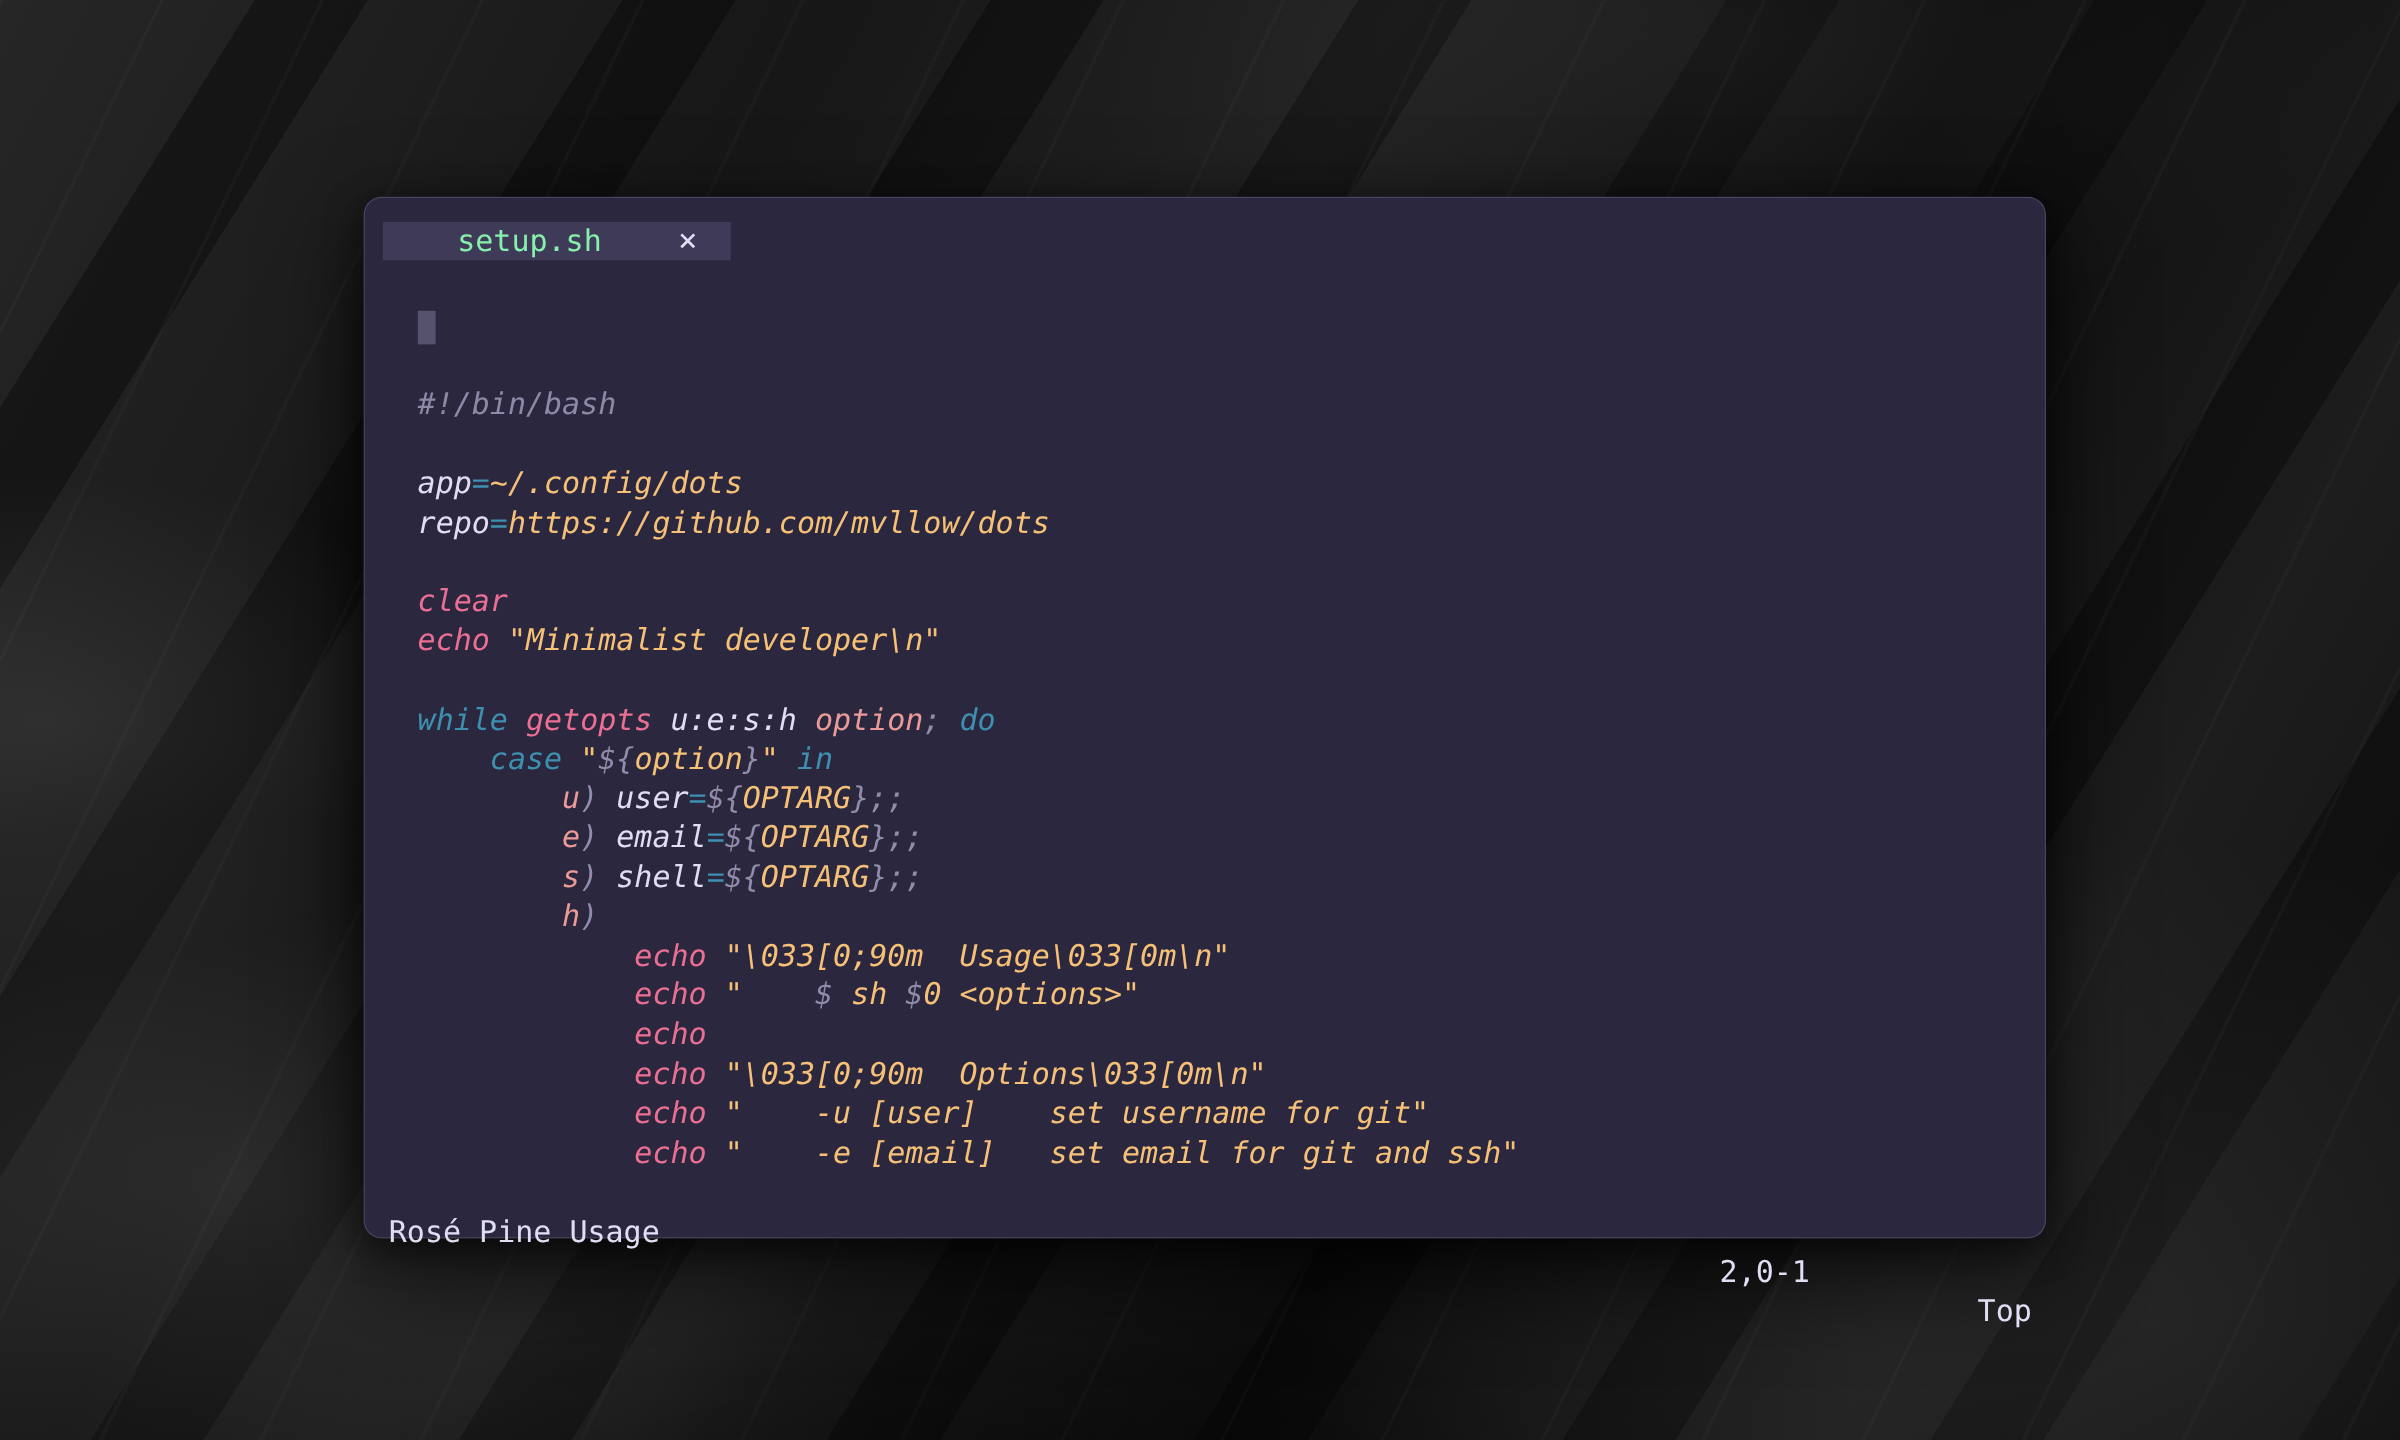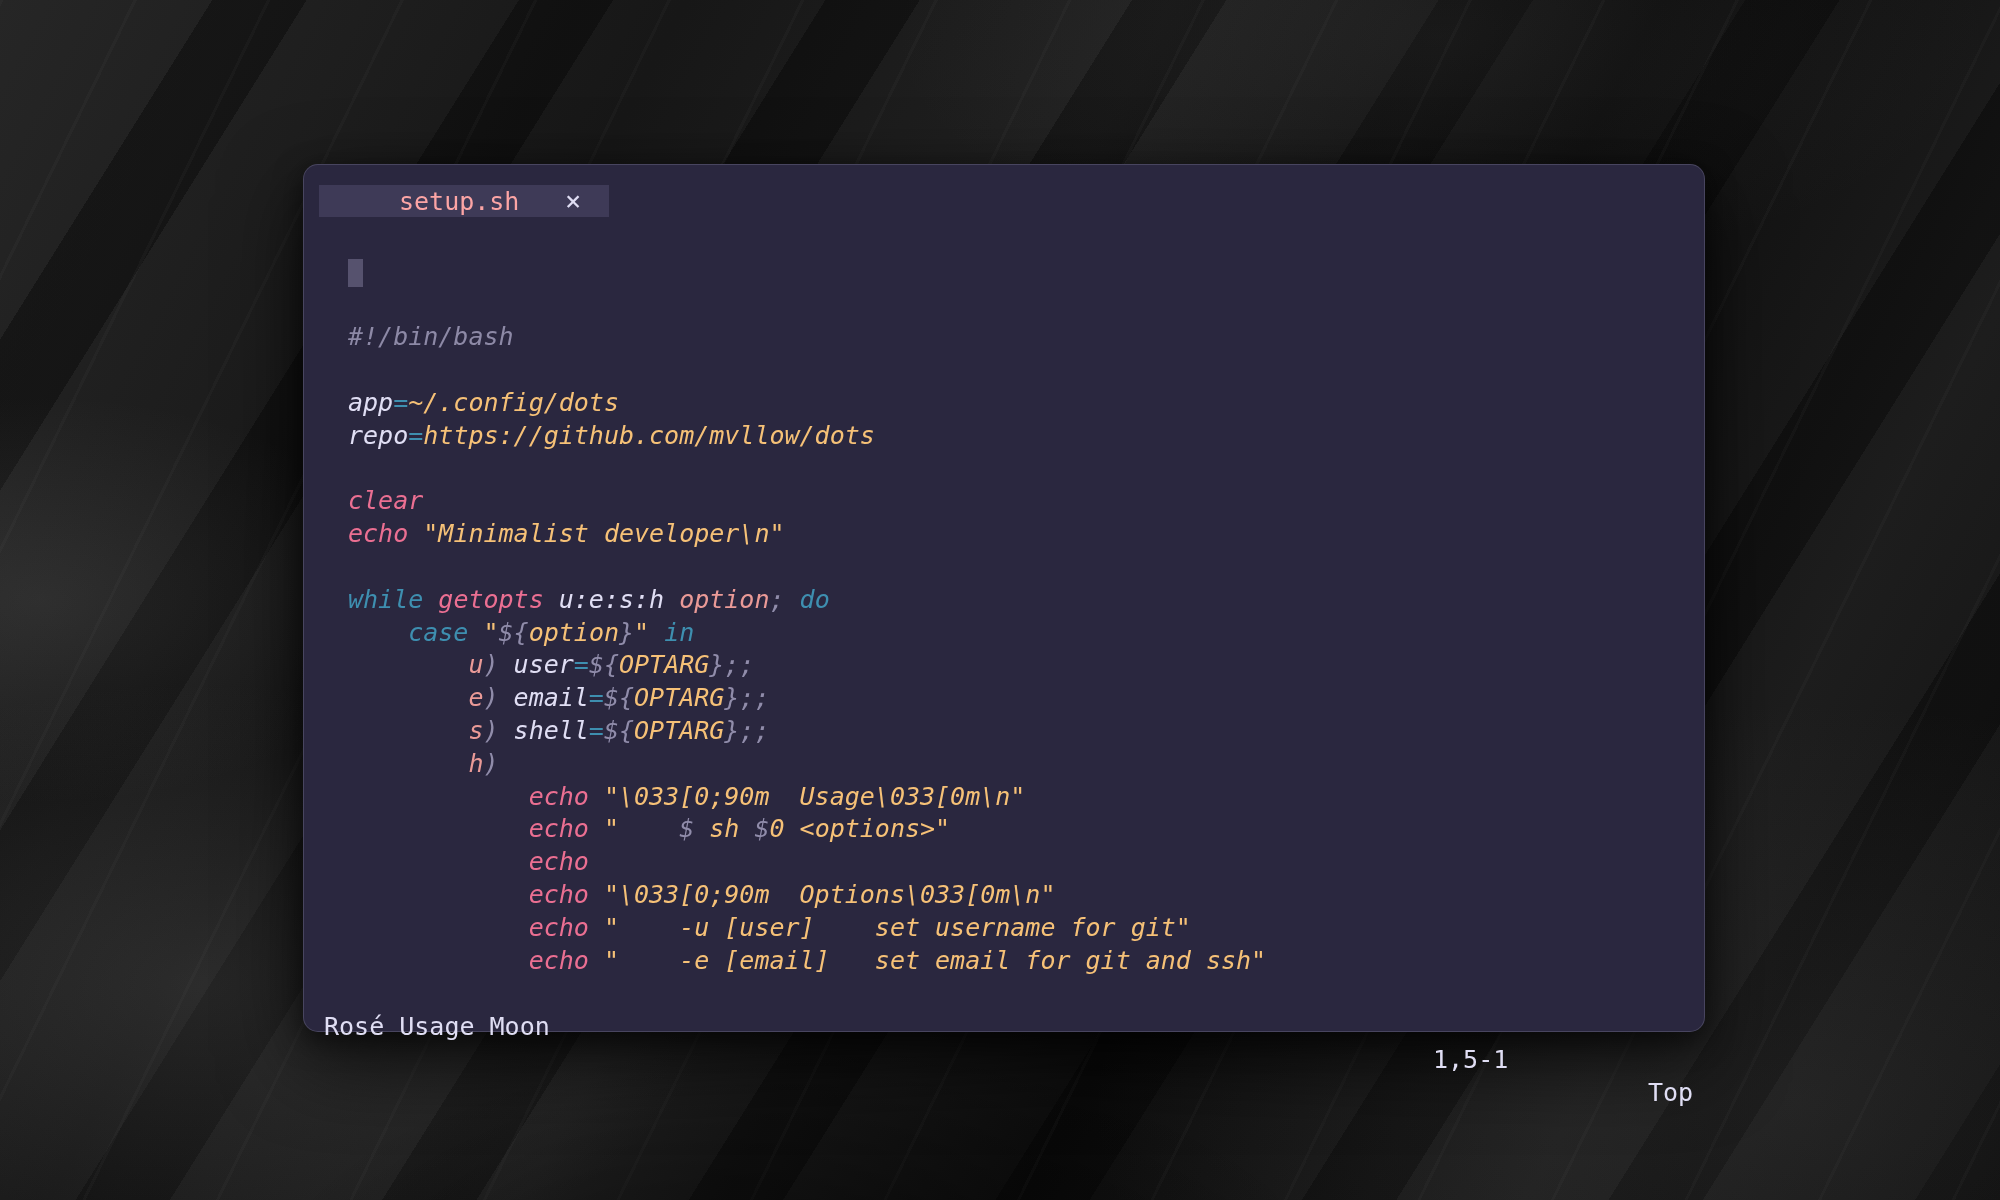--- a/index.html
+++ b/index.html
@@ -26,22 +26,22 @@
     border-radius:15px;
     box-shadow:0 28px 80px rgba(0,0,0,0.65), 0 8px 28px rgba(0,0,0,0.5);
     font-family:"DejaVu Sans Mono","Liberation Mono",monospace;
   }
 
   .tab {
     position:absolute; left:15px; top:20px; width:290px; height:32px;
     background:#3e3a57;
   }
   .tab-title {
-    position:absolute; left:80px; top:50%; transform:translateY(-50%);
-    font-size:25px; color:#fca5a5; white-space:pre;
+    position:absolute; left:62px; top:50%; transform:translateY(-50%);
+    font-size:25px; color:#86efac; white-space:pre;
   }
   .tab-close {
     position:absolute; left:246px; top:50%; transform:translateY(-52%);
     font-size:27px; color:#e0def4; cursor:pointer; line-height:1;
   }
 
   .code {
     position:absolute; left:44px; top:58px; right:16px; bottom:56px;
     font-size:25px; line-height:32.8px; white-space:pre; overflow:hidden;
     color:#e0def4;
@@ -70,19 +70,19 @@
     <div class="tab" style="background: rgb(62, 58, 87);">
       <span class="tab-title">setup.sh</span>
       <span class="tab-close">×</span>
     </div>
 
     <div class="code">
       <div class="cursor-block" style="background: rgb(86, 82, 110);"></div>
     <div class="code-line"><span style="color: rgb(141, 137, 166);">#!/bin/bash</span></div><div class="code-line"></div><div class="code-line"><span style="color: rgb(224, 222, 244);">app</span><span style="color: rgb(62, 143, 176);">=</span><span style="color: rgb(246, 193, 119);">~/.config/dots</span></div><div class="code-line"><span style="color: rgb(224, 222, 244);">repo</span><span style="color: rgb(62, 143, 176);">=</span><span style="color: rgb(246, 193, 119);">https://github.com/mvllow/dots</span></div><div class="code-line"></div><div class="code-line"><span style="color: rgb(235, 111, 146);">clear</span></div><div class="code-line"><span style="color: rgb(235, 111, 146);">echo</span><span style="color: rgb(224, 222, 244);"> </span><span style="color: rgb(246, 193, 119);">"Minimalist developer\n"</span></div><div class="code-line"></div><div class="code-line"><span style="color: rgb(62, 143, 176);">while</span><span style="color: rgb(224, 222, 244);"> </span><span style="color: rgb(235, 111, 146);">getopts</span><span style="color: rgb(224, 222, 244);"> u:e:s:h </span><span style="color: rgb(234, 154, 151);">option</span><span style="color: rgb(144, 140, 170);">;</span><span style="color: rgb(224, 222, 244);"> </span><span style="color: rgb(62, 143, 176);">do</span></div><div class="code-line"><span style="color: rgb(224, 222, 244);">    </span><span style="color: rgb(62, 143, 176);">case</span><span style="color: rgb(224, 222, 244);"> </span><span style="color: rgb(246, 193, 119);">"</span><span style="color: rgb(144, 140, 170);">${</span><span style="color: rgb(246, 193, 119);">option</span><span style="color: rgb(144, 140, 170);">}</span><span style="color: rgb(246, 193, 119);">"</span><span style="color: rgb(224, 222, 244);"> </span><span style="color: rgb(62, 143, 176);">in</span></div><div class="code-line"><span style="color: rgb(224, 222, 244);">        </span><span style="color: rgb(234, 154, 151);">u</span><span style="color: rgb(144, 140, 170);">) </span><span style="color: rgb(224, 222, 244);">user</span><span style="color: rgb(62, 143, 176);">=</span><span style="color: rgb(144, 140, 170);">${</span><span style="color: rgb(246, 193, 119);">OPTARG</span><span style="color: rgb(144, 140, 170);">};;</span></div><div class="code-line"><span style="color: rgb(224, 222, 244);">        </span><span style="color: rgb(234, 154, 151);">e</span><span style="color: rgb(144, 140, 170);">) </span><span style="color: rgb(224, 222, 244);">email</span><span style="color: rgb(62, 143, 176);">=</span><span style="color: rgb(144, 140, 170);">${</span><span style="color: rgb(246, 193, 119);">OPTARG</span><span style="color: rgb(144, 140, 170);">};;</span></div><div class="code-line"><span style="color: rgb(224, 222, 244);">        </span><span style="color: rgb(234, 154, 151);">s</span><span style="color: rgb(144, 140, 170);">) </span><span style="color: rgb(224, 222, 244);">shell</span><span style="color: rgb(62, 143, 176);">=</span><span style="color: rgb(144, 140, 170);">${</span><span style="color: rgb(246, 193, 119);">OPTARG</span><span style="color: rgb(144, 140, 170);">};;</span></div><div class="code-line"><span style="color: rgb(224, 222, 244);">        </span><span style="color: rgb(234, 154, 151);">h</span><span style="color: rgb(144, 140, 170);">)</span></div><div class="code-line"><span style="color: rgb(224, 222, 244);">            </span><span style="color: rgb(235, 111, 146);">echo</span><span style="color: rgb(224, 222, 244);"> </span><span style="color: rgb(246, 193, 119);">"\033[0;90m  Usage\033[0m\n"</span></div><div class="code-line"><span style="color: rgb(224, 222, 244);">            </span><span style="color: rgb(235, 111, 146);">echo</span><span style="color: rgb(224, 222, 244);"> </span><span style="color: rgb(246, 193, 119);">"    </span><span style="color: rgb(144, 140, 170);">$</span><span style="color: rgb(246, 193, 119);"> sh </span><span style="color: rgb(144, 140, 170);">$</span><span style="color: rgb(246, 193, 119);">0 &lt;options&gt;"</span></div><div class="code-line"><span style="color: rgb(224, 222, 244);">            </span><span style="color: rgb(235, 111, 146);">echo</span></div><div class="code-line"><span style="color: rgb(224, 222, 244);">            </span><span style="color: rgb(235, 111, 146);">echo</span><span style="color: rgb(224, 222, 244);"> </span><span style="color: rgb(246, 193, 119);">"\033[0;90m  Options\033[0m\n"</span></div><div class="code-line"><span style="color: rgb(224, 222, 244);">            </span><span style="color: rgb(235, 111, 146);">echo</span><span style="color: rgb(224, 222, 244);"> </span><span style="color: rgb(246, 193, 119);">"    -u [user]    set username for git"</span></div><div class="code-line"><span style="color: rgb(224, 222, 244);">            </span><span style="color: rgb(235, 111, 146);">echo</span><span style="color: rgb(224, 222, 244);"> </span><span style="color: rgb(246, 193, 119);">"    -e [email]   set email for git and ssh"</span></div></div>
 
     <div class="statusline">
-      <span class="sl-theme">Rosé Usage Moon</span>
-      <span class="sl-ruler">1,5-1</span>
+      <span class="sl-theme">Rosé Pine Usage</span>
+      <span class="sl-ruler">2,0-1</span>
       <span class="sl-position">Top</span>
     </div>
 
   </div>
 </div>
 
 </body></html>

